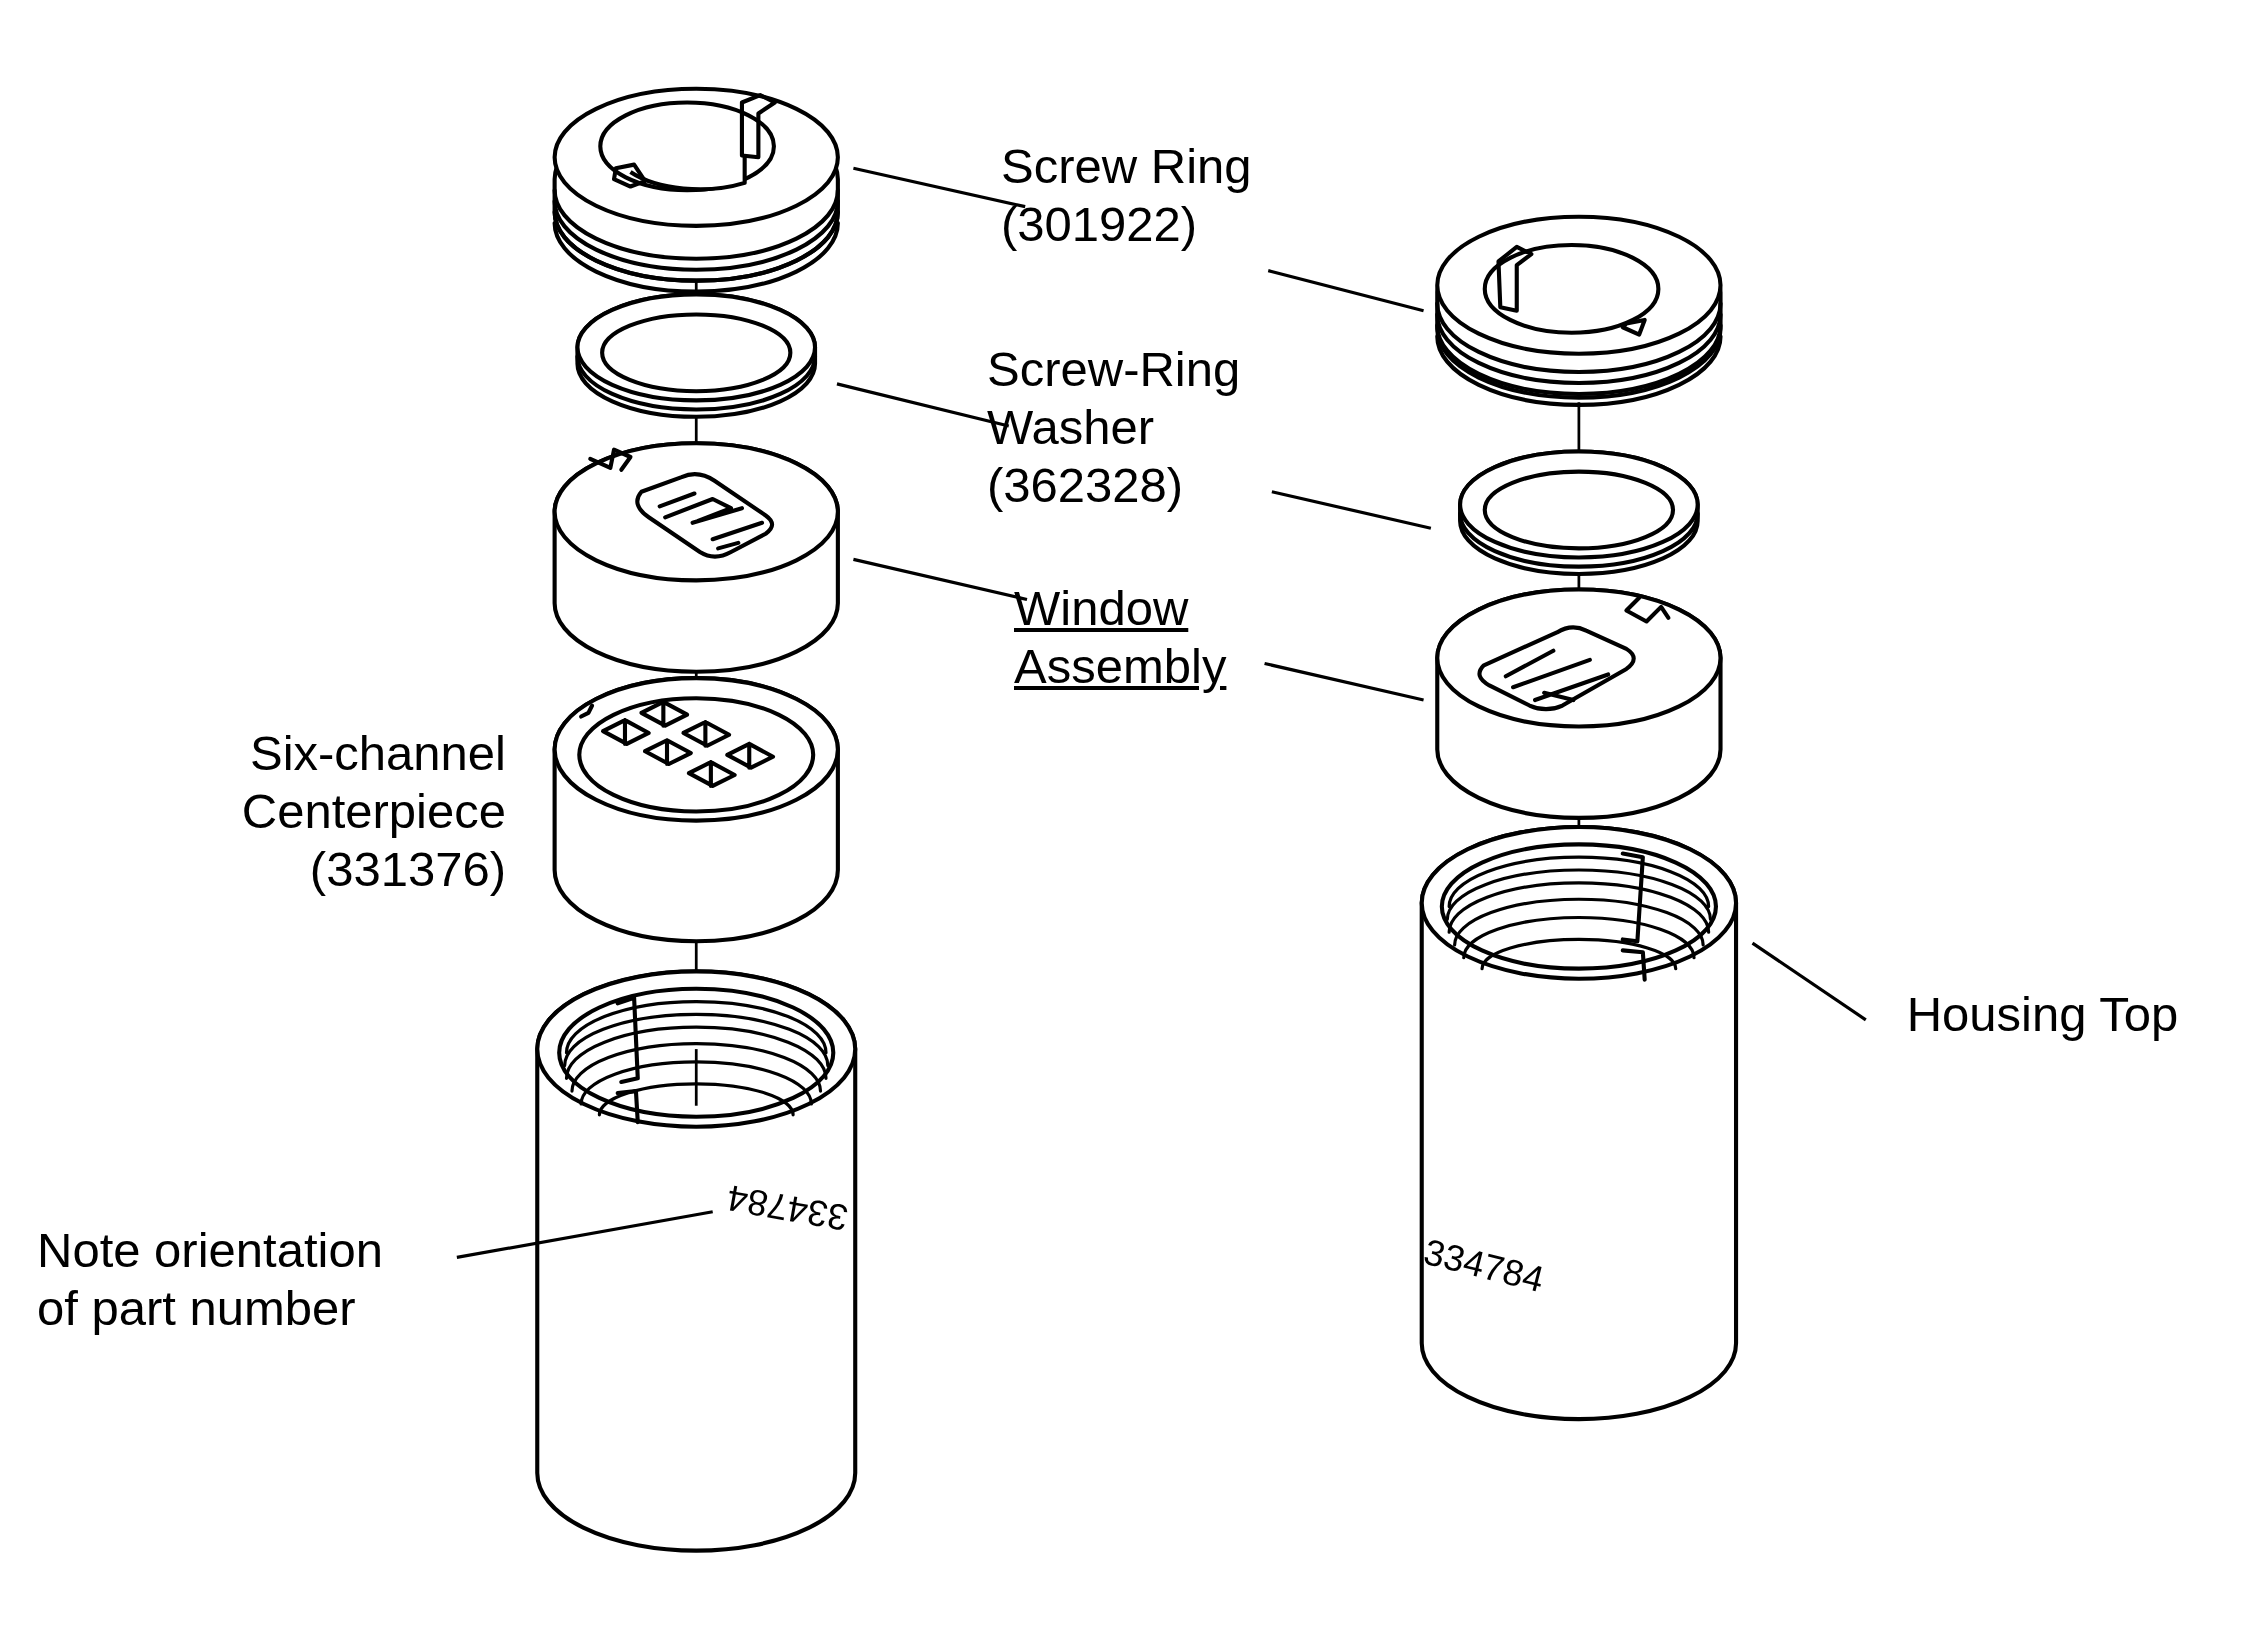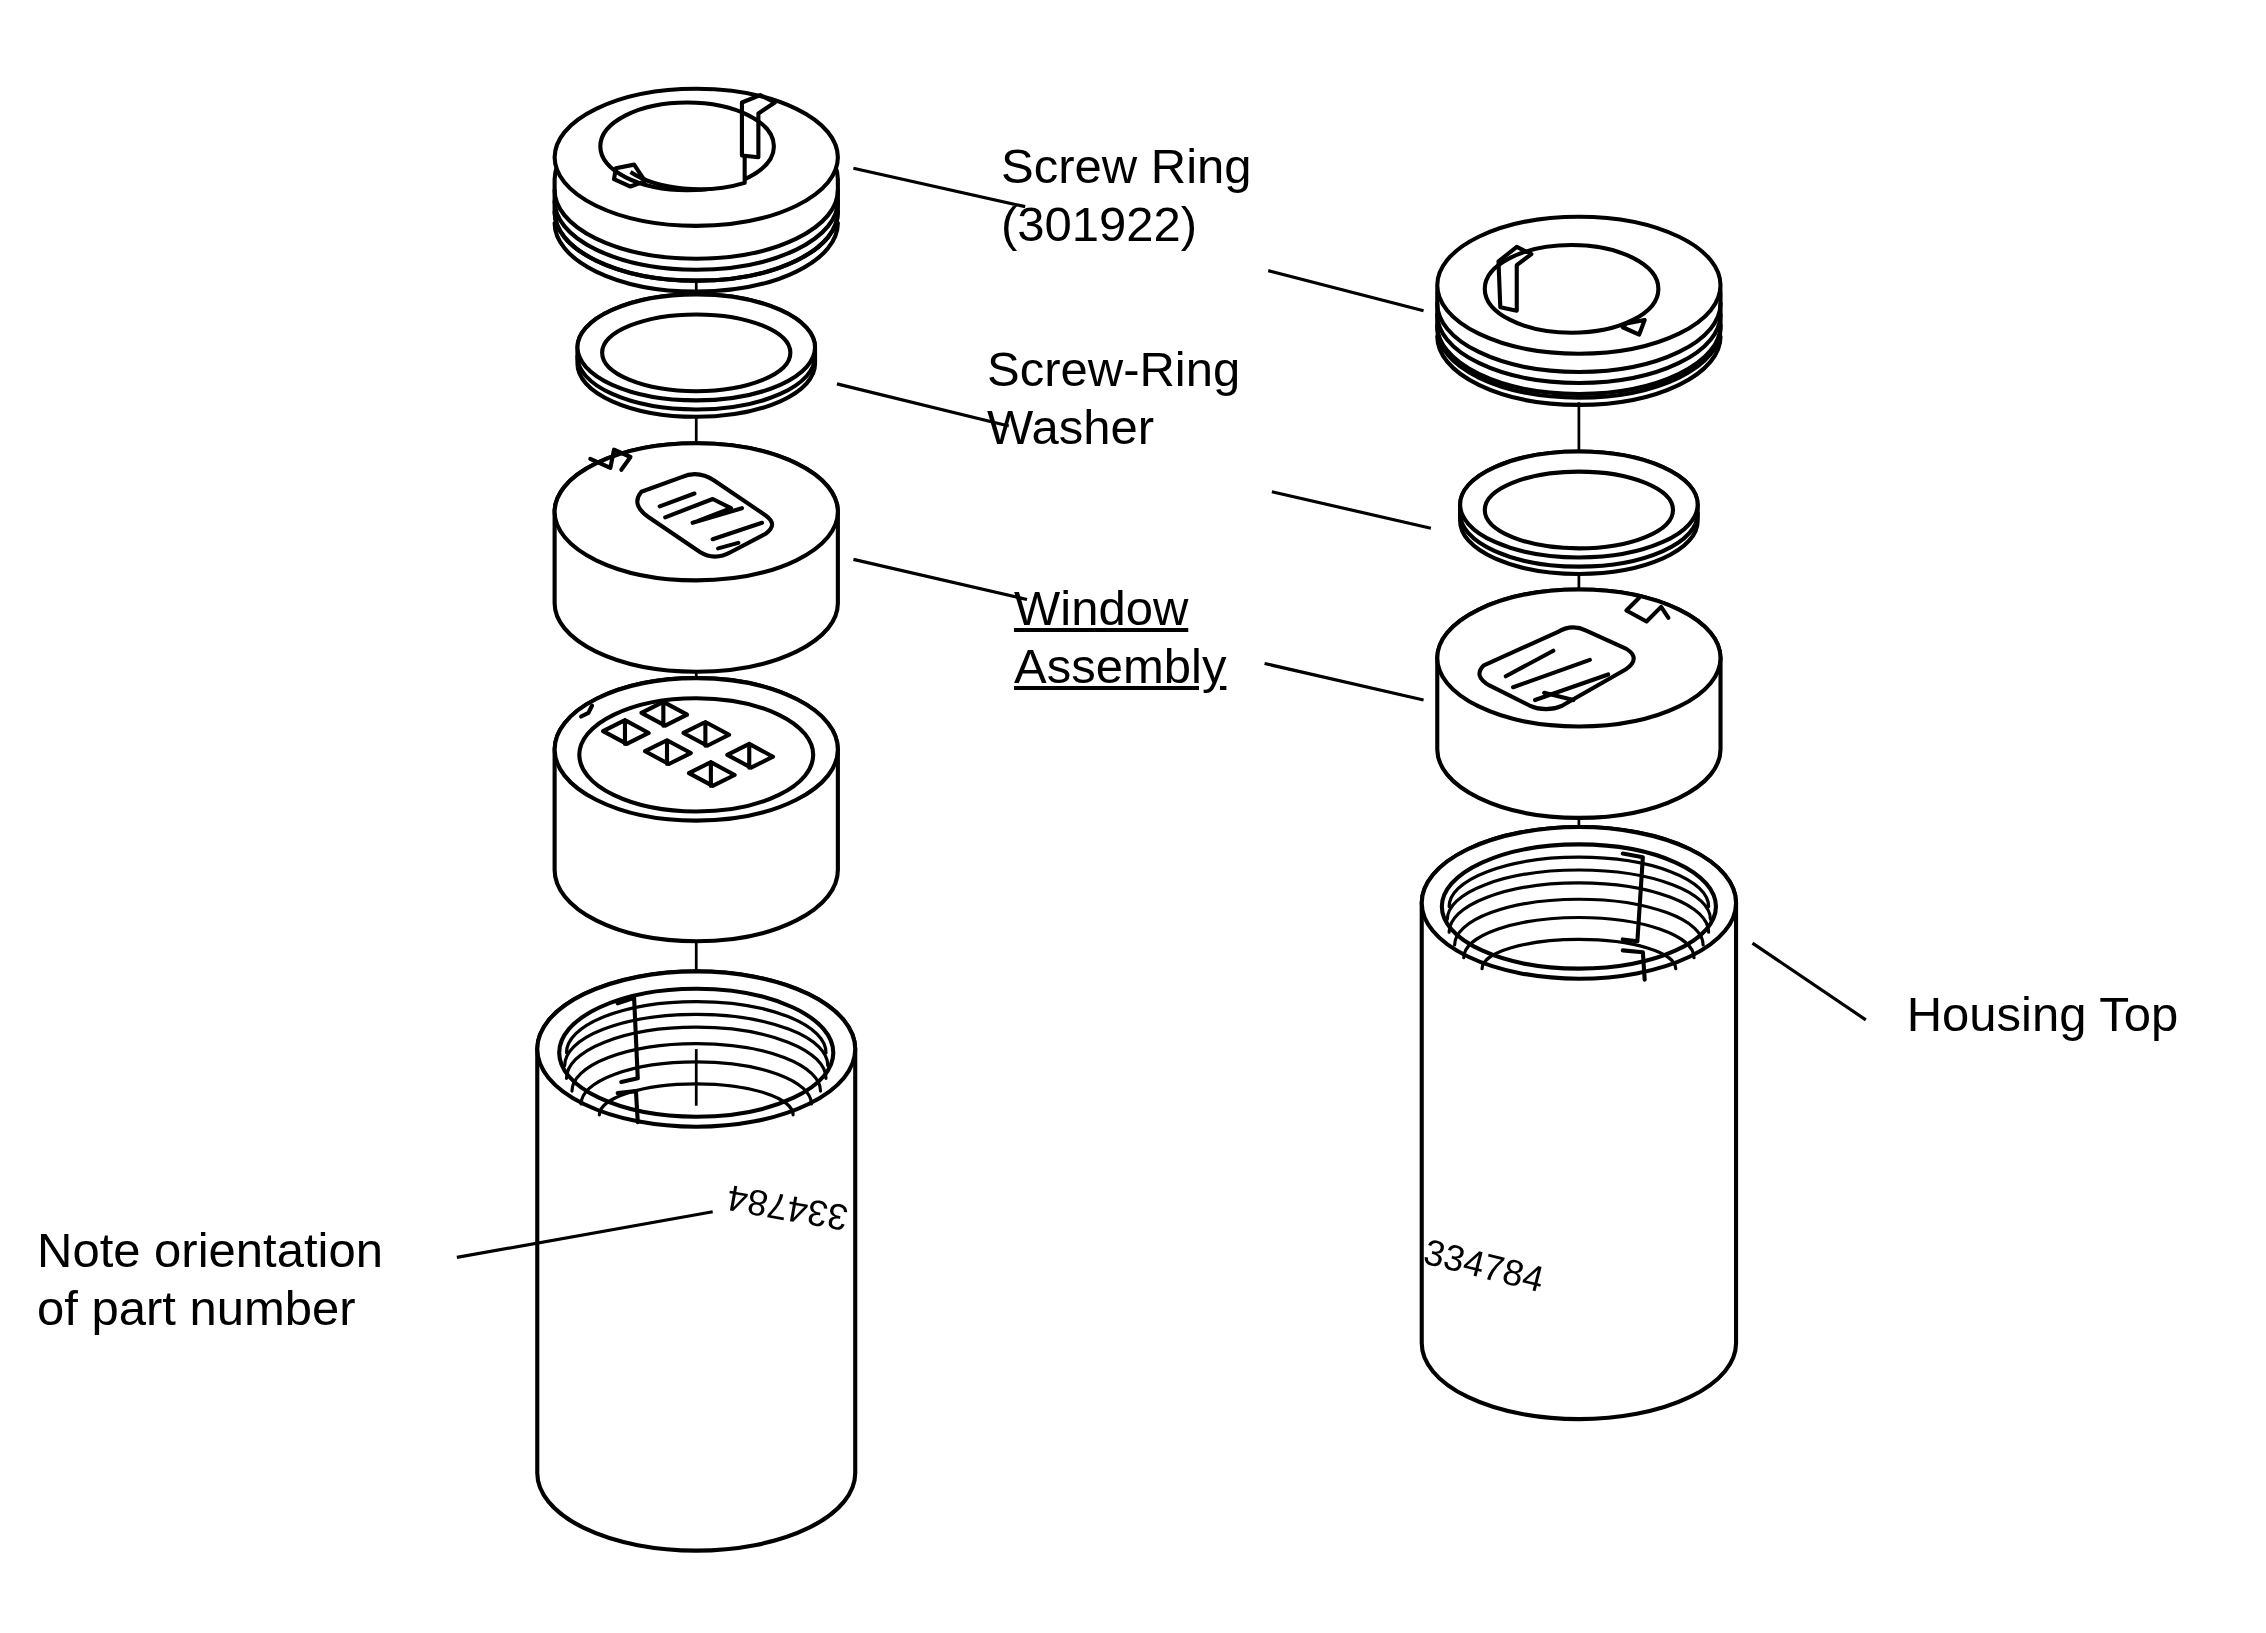--- a/index.html
+++ b/index.html
@@ -159,27 +159,33 @@
 </svg>
 
 <div class="label c" style="left:1001px; top:137px; width:292px;">
   <span>Screw Ring</span>
   <span>(301922)</span>
 </div>
 
 <div class="label c" style="left:987px; top:340px; width:311px;">
   <span>Screw-Ring</span>
   <span>Washer</span>
+  <span>(362328)</span>
 </div>
 
 <div class="label c" style="left:1014px; top:579px; width:256px;text-decoration:underline;">
   <span>Window</span>
   <span>Assembly</span>
 </div>
 
+<div class="label r" style="left:183px; top:724px; width:323px;">
+  <span>Six-channel</span>
+  <span>Centerpiece</span>
+  <span>(331376)</span>
+</div>
 
 <div class="label l" style="left:1869px; top:985px; width:347px;">
   <span>Housing Top</span>
 </div>
 
 <div class="label c" style="left:37px; top:1221px; width:402px;">
   <span>Note orientation</span>
   <span>of part number</span>
 </div>
 

